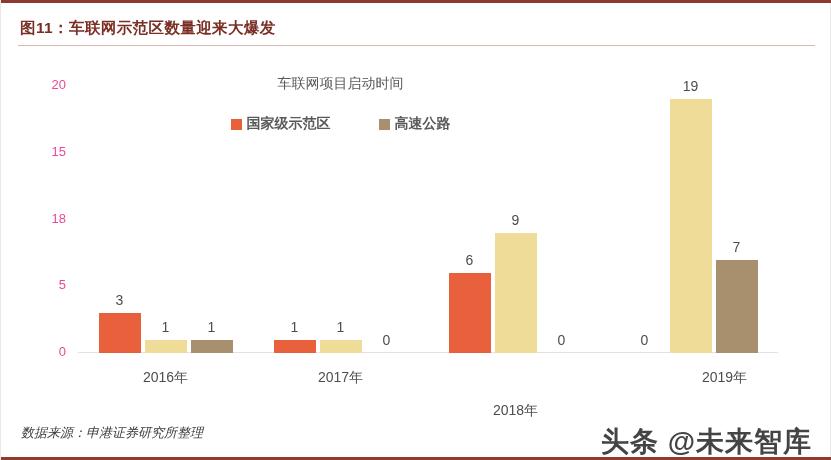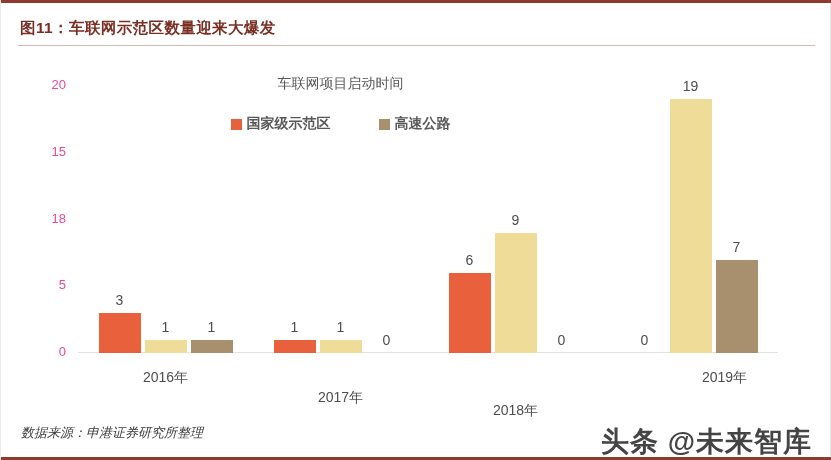--- a/index.html
+++ b/index.html
@@ -165,21 +165,21 @@
         <div class="group" style="left: 545.5px; width: 134px;">
           <div class="bar-label" style="left: 0px; width: 42px; bottom: 5px;">0</div>
           <div class="bar" style="left: 46px; width: 42px; height: 253.65px; background: rgb(240, 220, 153);"></div>
           <div class="bar-label" style="left: 46px; width: 42px; bottom: 258.65px; margin-top: 32px;">19</div>
           <div class="bar" style="left: 92px; width: 42px; height: 93.45px; background: rgb(168, 144, 110);"></div>
           <div class="bar-label" style="left: 92px; width: 42px; bottom: 98.45px;">7</div>
         </div>
       </div>
     <div id="xaxis">
         <div class="xlabel" style="left: 77px; width: 175px; top: 314px;">2016年</div>
-        <div class="xlabel" style="left: 252px; width: 175px; top: 314px; margin-top: 20px;">2017年</div>
+        <div class="xlabel" style="left: 252px; width: 175px; top: 314px;">2017年</div>
         <div class="xlabel" style="left: 427px; width: 175px; top: 330px; margin-top: 17px;">2018年</div>
         <div class="xlabel" style="left: 636px; width: 175px; top: 314px;">2019年</div>
       </div>
   </div>
 
   <div class="source">数据来源：申港证券研究所整理</div>
   <div class="watermark">头条 @未来智库</div>
 </div>
 
 </body></html>

